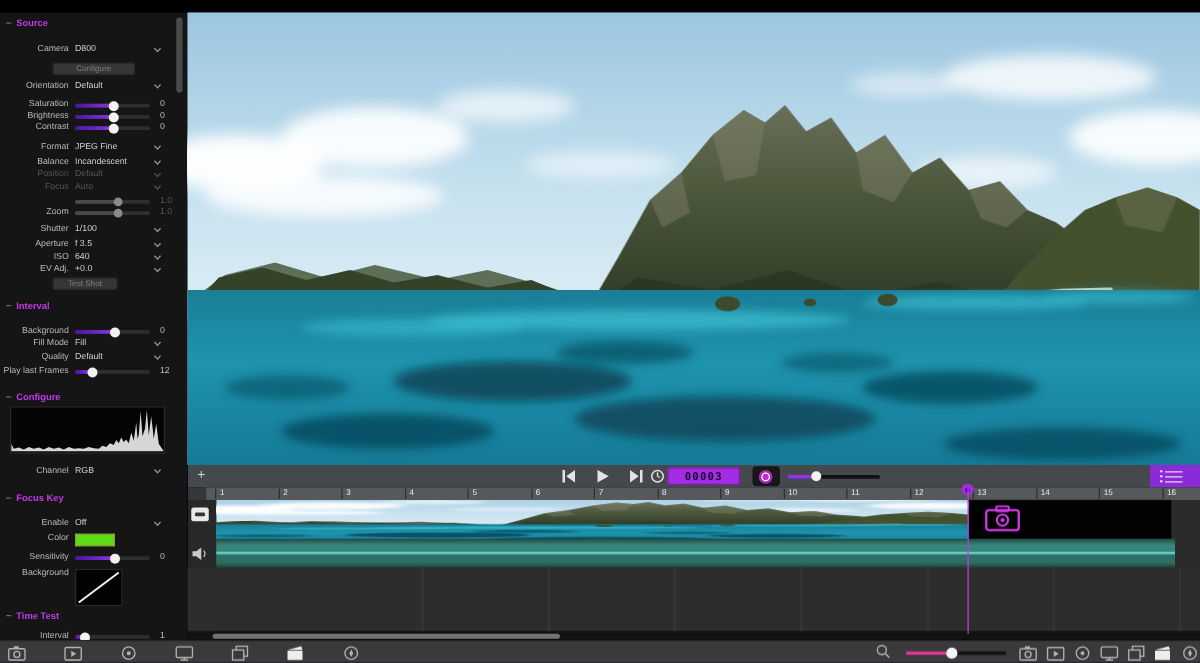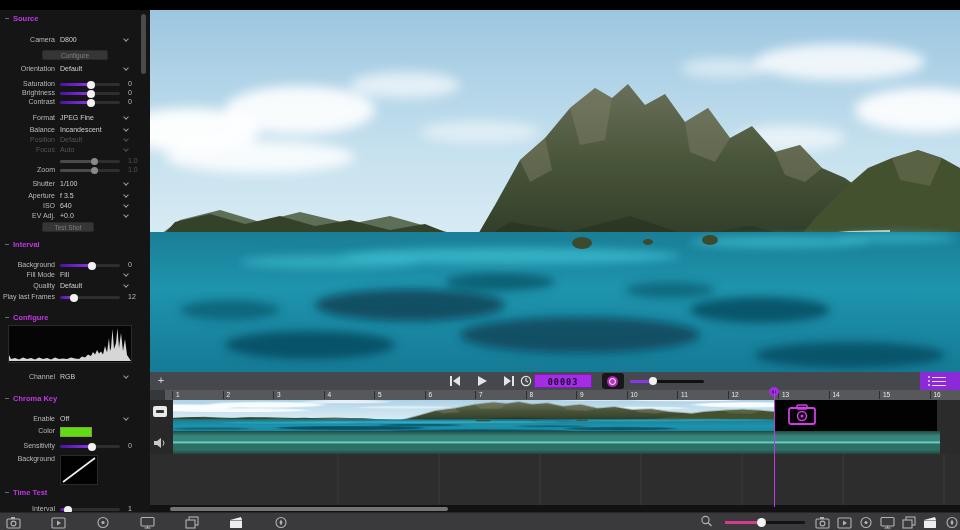--- a/index.html
+++ b/index.html
@@ -311,21 +311,21 @@
         <path d="M0,35 L0,29 L2,33 L6,32 L10,33.5 L14,31.5 L18,33 L22,32 L26,33.5 L30,31.5 L34,33 L38,32 L42,33.5 L46,31.5 L50,33 L54,32.5 L58,33 L62,31.5 L66,32.5 L70,33 L73,30.5 L76,31.5 L79,28.5 L82,30 L84,26 L86,28.5 L88,24 L90,27.5 L92,25.5 L94,28.5 L96,20 L98,26.5 L100,12 L101,25 L102,22 L103.5,3 L105,23 L107,17 L108.5,2 L110,22 L112,7 L114,25 L116,13 L118,29 L120,32 L122,35 Z" fill="#d6d6d6"></path>
       </svg>
     </div>
     <div class="row" style="top:363px">
       <span class="lbl">Channel</span>
       <span class="val">RGB</span>
       <span class="chev"></span>
     </div>
 
     <div class="sec-dash" style="top:388px"></div>
-    <div class="sec-h" style="top:384px">Chroma Key</div>
+    <div class="sec-h" style="top:384px">Focus Key</div>
     <div class="row" style="top:405px">
       <span class="lbl">Enable</span>
       <span class="val">Off</span>
       <span class="chev"></span>
     </div>
     <div class="row" style="top:417px">
       <span class="lbl">Color</span>
       <span class="swatch"></span>
     </div>
     <div class="row" style="top:432px">

